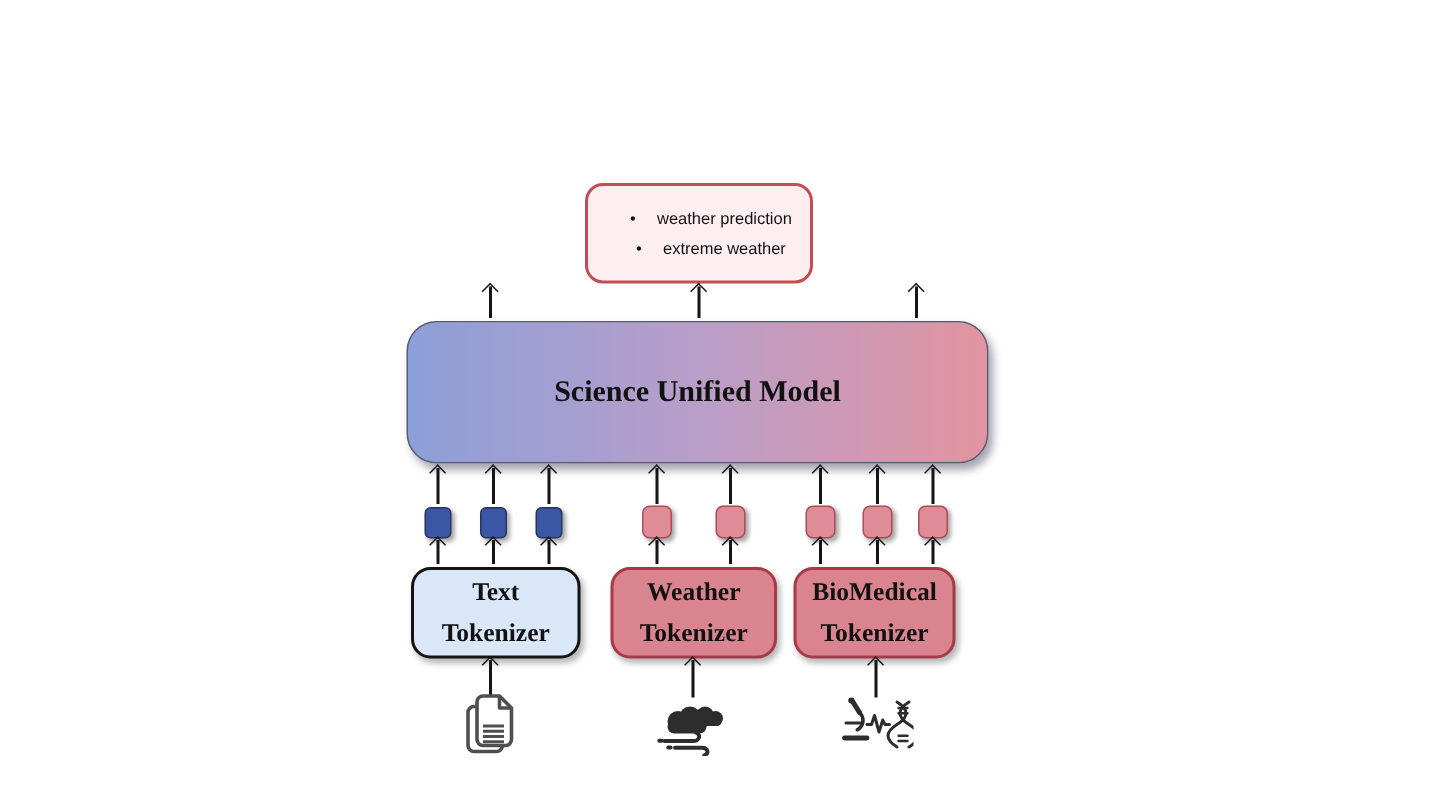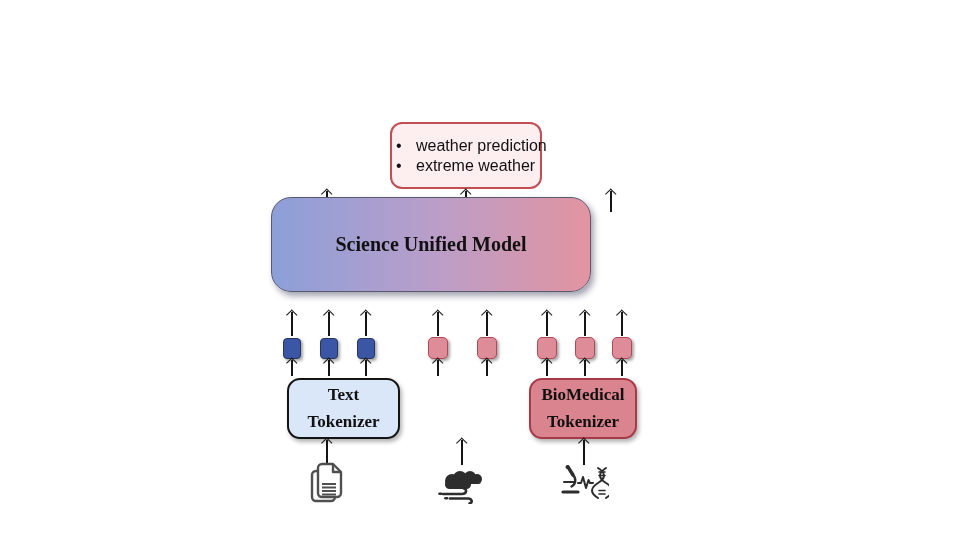--- a/index.html
+++ b/index.html
@@ -13,45 +13,45 @@
   .text-output{
     left:271px;top:160px;width:113px;height:29px;
     background:#d3d3d3;border:2px solid #3c3c3c;border-radius:8px;
     font-size:14px;box-shadow:2px 3px 4px rgba(0,0,0,.35);
   }
   .weather-tasks{
     left:390px;top:122px;width:152px;height:67px;
     background:#fdeef0;border:2px solid #c24d52;border-radius:12px;
     justify-content:flex-start;align-items:center;
   }
-  .weather-tasks ul{list-style:none;margin:0;padding:0 0 0 4px;font-size:16px;line-height:20px;text-align:left;}
+  .weather-tasks ul{list-style:none;margin:0;padding:0 0 0 26px;font-size:11px;line-height:20px;text-align:center;}
   .weather-tasks li{white-space:nowrap;}
   .weather-tasks li::before{content:"\2022";display:inline-block;width:8px;margin-right:12px;}
   .medical{
     left:545px;top:156px;width:130px;height:33px;
     background:#fdeef0;border:2px solid #c24d52;border-radius:9px;
     font-size:13.5px;
   }
 
   
   .model{
-    left:271px;top:197px;width:320px;height:95px;
+    left:271px;top:214px;width:388px;height:95px;
     background:linear-gradient(90deg,#8c9fd9 0%,#b99ec9 50%,#e294a0 100%);
     border:1px solid #5a5a6e;border-radius:20px;
     font-family:"Liberation Serif", serif;font-weight:bold;font-size:20px;
     box-shadow:3px 4px 6px rgba(50,50,80,.45);
   }
 
   
   .tokenizer{
     top:378px;height:61px;border-radius:13px;
     font-family:"Liberation Serif", serif;font-weight:bold;font-size:17px;line-height:1.55;
     box-shadow:2px 3px 4px rgba(0,0,0,.30);padding:0 8px;
   }
-  .tk-text{left:287px;width:113px;background:#d9e7f8;border:2px solid #141414;}
+  .tk-text{left:274px;width:113px;background:#d9e7f8;border:2px solid #141414;}
   .tk-weather{left:407px;width:111px;background:#d9848e;border:2.4px solid #a83946;}
   .tk-bio{left:529px;width:108px;background:#d9848e;border:2.4px solid #a83946;}
 
   
   .token{position:absolute;box-sizing:border-box;box-shadow:2px 2px 3px rgba(0,0,0,.35);}
   .token.blue{width:18px;height:21px;top:338px;background:#3a56a5;border:1.5px solid #27355f;border-radius:4px;}
   .token.pink{width:20px;height:22px;top:337px;background:#de8d98;border:1.5px solid #b04a56;border-radius:5px;}
 
   
   .arrow{position:absolute;width:1.7px;background:#151515;}
@@ -106,20 +106,23 @@
   <div class="arrow" style="left:365px;top:360px;height:16px"></div>
   <div class="arrow" style="left:437px;top:360px;height:16px"></div>
   <div class="arrow" style="left:486px;top:360px;height:16px"></div>
   <div class="arrow" style="left:546px;top:360px;height:16px"></div>
   <div class="arrow" style="left:584px;top:360px;height:16px"></div>
   <div class="arrow" style="left:621px;top:360px;height:16px"></div>
 
   <div class="box tokenizer tk-text">
     <span>Text Tokenizer</span>
   </div>
+  <div class="box tokenizer tk-weather">
+    <span>Weather Tokenizer</span>
+  </div>
   <div class="box tokenizer tk-bio">
     <span>BioMedical Tokenizer</span>
   </div>
 
   <div class="arrow" style="left:326px;top:440px;height:25px"></div>
   <div class="arrow" style="left:461px;top:440px;height:25px"></div>
   <div class="arrow" style="left:583px;top:440px;height:25px"></div>
 
   <svg class="icon" style="left:305px;top:460px" width="44" height="46" viewBox="0 0 44 46">
     <g fill="#ffffff" stroke="#4f4f4f" stroke-width="2.4" stroke-linejoin="round">

